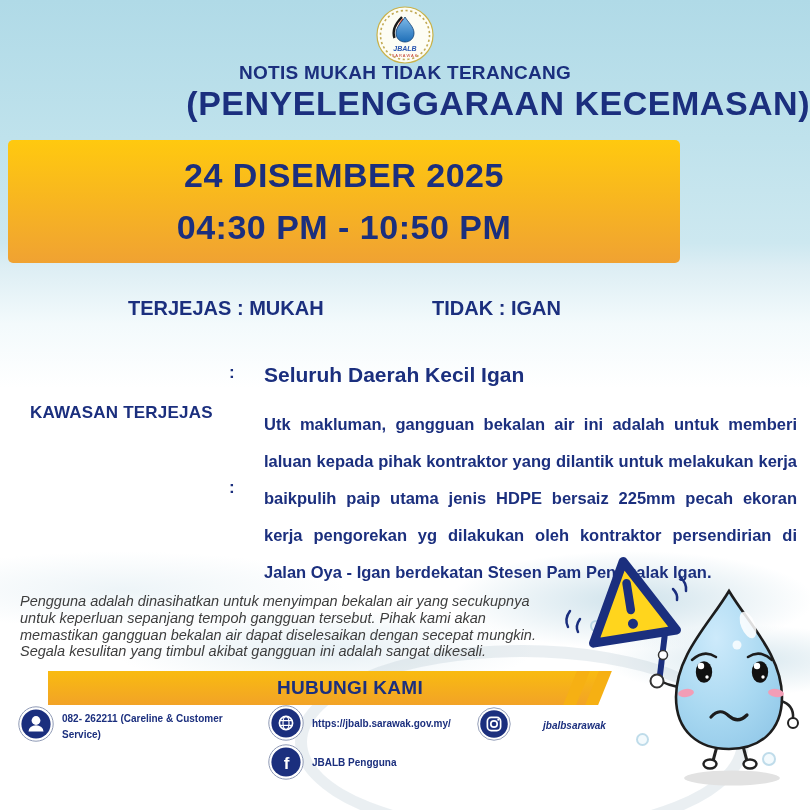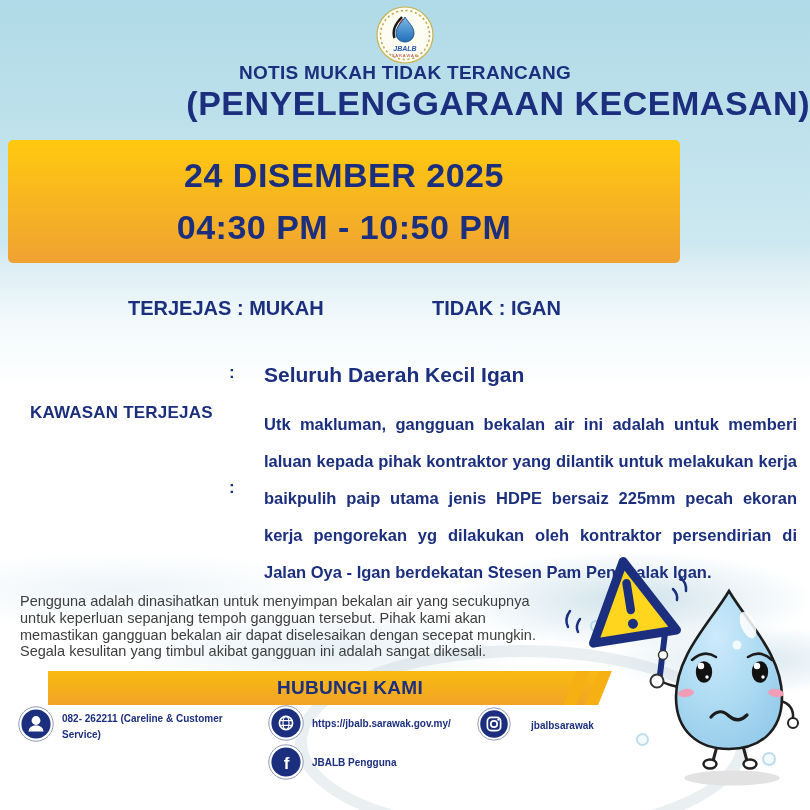--- a/index.html
+++ b/index.html
@@ -60,42 +60,42 @@
   #huraian-label{left:30px;top:478px;}
   #huraian-colon{left:229px;top:478px;}
   #huraian-value{
     left:264px;top:406px;width:533px;z-index:2;
     font-size:16.5px;font-weight:bold;color:var(--navy,#1b2f7e);
     line-height:37px;text-align:justify;
   }
   
   #advisory{
     left:20px;top:593px;width:548px;z-index:2;
-    font-size:14.5px;color:var(--advisory-text,#3d3d3d);line-height:16.8px;
+    font-size:14.5px;font-style:italic;color:var(--advisory-text,#3d3d3d);line-height:16.8px;
   }
   
   #hubungi{
     left:0;top:671px;width:560px;height:34px;z-index:2;
     background:linear-gradient(180deg,#f9bb10,#f2a327);
     clip-path:polygon(0 0,100% 0,calc(100% - 13px) 100%,0 100%);
     text-align:center;line-height:34px;font-size:19px;font-weight:bold;
     color:var(--navy,#1b2f7e);text-indent:44px;letter-spacing:.3px;margin-left:48px;
   }
   .stripe{top:671px;width:13px;height:34px;z-index:2;background:var(--contact-banner,#f6b013);transform:skewX(-22deg);}
   #stripe1{left:570px;} #stripe2{left:592px;}
   
   .contact-text{z-index:2;font-size:10px;font-weight:bold;color:var(--navy,#1b2f7e);line-height:16px;}
   #phone-icon-wrap{left:18px;top:706px;z-index:2;}
   #phone-text{left:62px;top:711px;width:180px;}
   #web-icon-wrap{left:268px;top:705px;z-index:2;}
   #web-text{left:312px;top:716px;width:190px;}
   #fb-icon-wrap{left:268px;top:744px;z-index:2;}
   #fb-text{left:312px;top:755px;width:190px;}
   #ig-icon-wrap{left:477px;top:707px;z-index:2;}
-  #ig-text{left:531px;top:718px;width:120px;}
+  #ig-text{left:543px;top:718px;width:120px;font-style:italic;}
   #mascot{left:552px;top:533px;z-index:3;}
 </style>
 </head>
 <body>
 
 <div id="canvas">
 
   <div id="bg" class="abs"></div>
   <div id="splash" class="abs"></div>
   <div id="splash-ring" class="abs"></div>

